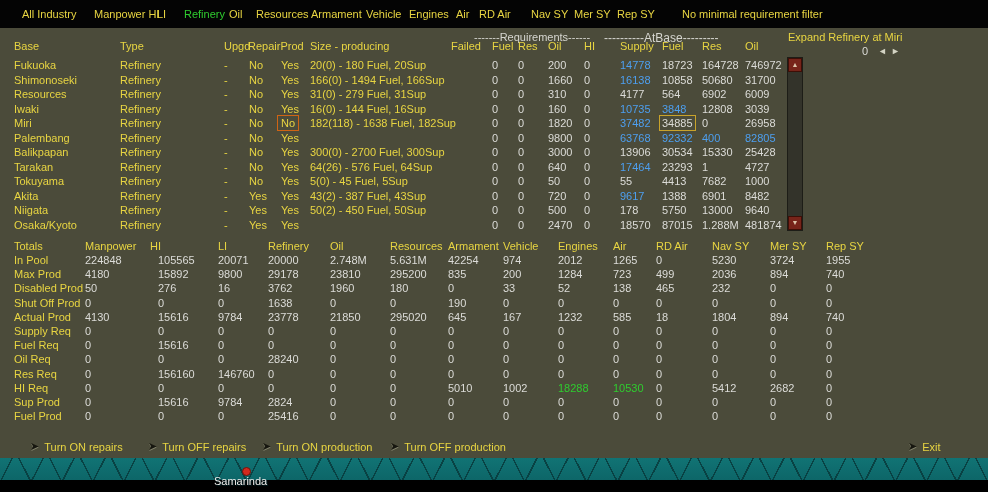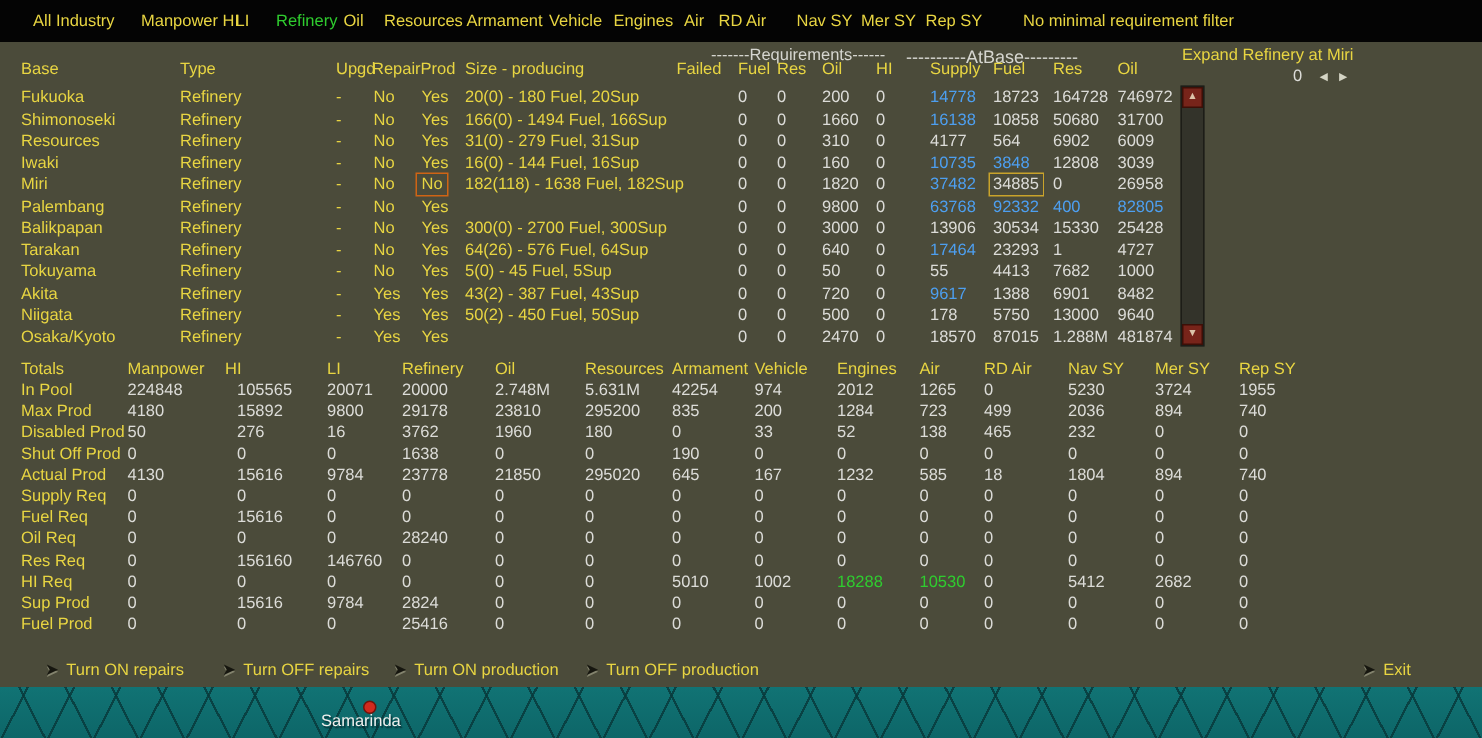--- a/index.html
+++ b/index.html
@@ -4,21 +4,21 @@
 <style>
   html,body{margin:0;padding:0}
   body{
     width:988px;height:492px;position:relative;overflow:hidden;
     background:#000;font-family:"Liberation Sans",sans-serif;
   }
   
   .panel{position:absolute;left:0;top:28px;width:988px;height:430px;background:#4b4b3a}
   .topbar{position:absolute;left:0;top:0;width:988px;height:28px;background:#040404;z-index:5}
   .map-strip{
-    position:absolute;left:0;top:458px;width:988px;height:34px;z-index:4;
+    position:absolute;left:0;top:458px;width:988px;height:22px;z-index:4;
     background:
       repeating-linear-gradient(63deg, rgba(8,62,64,0) 0 26px, rgba(8,58,60,.85) 26px 27.5px),
       repeating-linear-gradient(-63deg, rgba(8,62,64,0) 0 26px, rgba(8,58,60,.85) 26px 27.5px),
       repeating-linear-gradient(0deg, rgba(8,62,64,0) 0 42px, rgba(8,58,60,.6) 42px 43px),
       linear-gradient(#117374,#0d6668);
   }
   
   .cell{position:absolute;top:0;font-size:11px;line-height:14px;white-space:nowrap}
   .y{color:#e8d542}
   .w{color:#dcdcd8}

